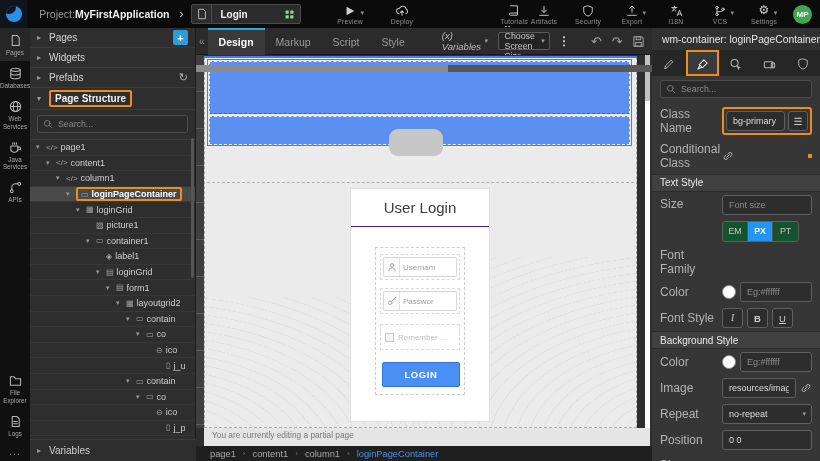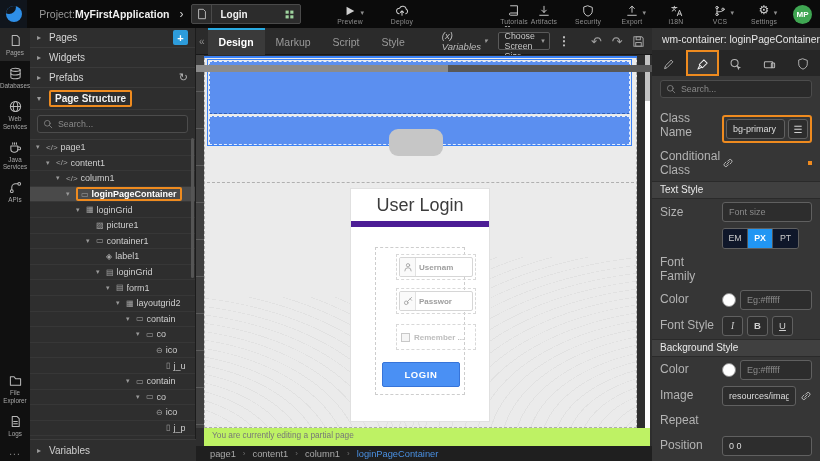--- a/index.html
+++ b/index.html
@@ -85,33 +85,33 @@
   .sel-line { position:absolute; left:8px; top:1px; width:433px; height:2px; background:#3b82f6; z-index:5; }
   .bluewrap { position:absolute; left:2px; top:1px; width:425px; height:87px; border:1px solid #3b82f6; }
   .bblock1 { position:absolute; left:1px; top:1px; right:1px; height:53px; background:#5b8ff0; border:1px dashed rgba(255,255,255,.85); border-bottom:1px dashed rgba(20,60,140,.6); }
   .bblock2 { position:absolute; left:1px; top:56px; right:1px; height:29px; background:#5b8ff0; border:1px dashed rgba(255,255,255,.85); }
   .pill { position:absolute; left:184px; top:71px; width:54px; height:27px; background:#c6c6c6; border-radius:9px; z-index:2; }
   .hdash { position:absolute; left:2px; right:2px; top:124px; border-top:1px dashed #b0b0b0; }
   .wave { position:absolute; pointer-events:none; }
   .w1 { left:-50px; bottom:-40px; width:270px; height:170px; background:repeating-radial-gradient(ellipse at left bottom, rgba(0,0,0,0) 0 12px, rgba(0,0,0,0.045) 12px 13px); }
   .w2 { right:-60px; bottom:-20px; width:320px; height:190px; background:repeating-radial-gradient(ellipse at right bottom, rgba(0,0,0,0) 0 12px, rgba(0,0,0,0.045) 12px 13px); }
   .logincard { position:absolute; left:146px; top:131px; width:138px; height:232px; background:#fff; box-shadow:0 0 0 1px #e0e0e0; z-index:3; }
-  .lc-head { height:38px; display:flex; align-items:center; justify-content:center; font-size:18px; color:#3c3c3c; border-bottom:6px solid #4c1d95; }
+  .lc-head { height:38px; display:flex; align-items:center; justify-content:center; font-size:15px; color:#3c3c3c; border-bottom:1px solid #4c1d95; }
   .formbox { position:absolute; left:24px; top:58px; width:90px; height:148px; border:1px dashed #cdcdcd; }
-  .frow { position:absolute; left:20px; width:80px; border:1px dashed #d8d8d8; padding:2px;font-weight:bold; }
+  .frow { position:absolute; left:4px; width:80px; border:1px dashed #d8d8d8; padding:2px; }
   .finput { height:20px; background:#fff; border:1px solid #d6d6d6; border-radius:2px; display:flex; align-items:center; overflow:hidden; }
   .ficon { width:16px; height:100%; background:#fafafa; border-right:1px solid #e2e2e2; display:flex; align-items:center; justify-content:center; color:#9a9a9a; }
   .ftext { flex:1; padding-left:3px; font-size:8px; color:#9e9e9e; white-space:nowrap; overflow:hidden; }
   .rememrow { height:20px; display:flex; align-items:center; gap:4px; padding-left:2px; }
   .cbox { width:9px; height:9px; border:1px solid #c8c8c8; background:#f5f5f5; }
   .rememtxt { font-size:8px; color:#bdbdbd; white-space:nowrap; overflow:hidden; }
   .loginbtn { position:absolute; left:6px; top:114px; width:78px; height:25px; background:#4a90f4; border:1px solid #3674d9; border-radius:2px; color:#fff; font-weight:bold; font-size:9.5px; letter-spacing:.6px; display:flex; align-items:center; justify-content:center; cursor:pointer; }
   .vscroll { position:absolute; left:449px; top:0; width:5px; height:373px; background:#fdfdfd; }
   .vthumb { position:absolute; left:0; top:0; width:5px; height:46px; background:#c2c2c2; }
-  .cfooter { position:absolute; left:8px; top:373px; width:446px; height:20px; background:#bef264; }
+  .cfooter { position:absolute; left:8px; top:373px; width:446px; height:20px; background:#e5e5e5; }
   .cfooter .note { position:absolute; left:8px; top:2px; font-size:8.3px; color:#777; }
   .hscroll { position:absolute; left:0; top:10px; width:456px; height:7px; background:#575757; }
   .hthumb { position:absolute; left:0; top:0; width:252px; height:7px; background:#8b8b8b; }
   .cbreadcrumb { height:15px; background:#1f1f1f; display:flex; align-items:center; padding-left:14px; gap:7px; flex:none; font-size:9.3px; }
   .bc { color:#a9a9a9; cursor:pointer; }
   .bc.active { color:#4a90e2; }
   .bcsep { color:#6f6f6f; font-size:8px; }
 
   
   .rightpanel { position:absolute; left:652px; top:28px; width:168px; height:433px; background:#363636; overflow:hidden; }
@@ -119,27 +119,27 @@
   .rp-tabs { height:26px; background:#262626; display:flex; }
   .rp-tab { flex:1; display:flex; align-items:center; justify-content:center; color:#b5b5b5; border-top:2px solid transparent; cursor:pointer; position:relative; }
   .rp-tab.active { background:#3a3a3a; border-top:2px solid #29aae1; color:#f0f0f0; }
   .rp-tab.orange { outline:2px solid #ef8b1f; outline-offset:-2px; }
   .rp-search { padding:4px 8px 6px; }
   .prow { display:flex; align-items:center; padding:3px 8px; min-height:24px; }
   .plabel { width:62px; flex:none; font-size:12px; color:#b3b3b3; line-height:1.2; }
   .pctrl { flex:1; display:flex; align-items:center; gap:4px; }
   .rinput { width:100%; height:20px; background:#2d2d2d; border:1px solid #606060; border-radius:3px; color:#ddd; font-size:9px; padding:0 6px; font-family:"Liberation Sans", sans-serif; outline:none; }
   .rinput::placeholder { color:#8a8a8a; }
-  .cn-orange { display:flex; align-items:center; gap:3px; border:2px solid #ef8b1f; border-radius:3px; padding:2px; flex:1;margin-top:8px; }
+  .cn-orange { display:flex; align-items:center; gap:3px; border:2px solid #ef8b1f; border-radius:3px; padding:2px; flex:1; }
   .listbtn { width:20px; height:20px; flex:none; background:#2d2d2d; border:1px solid #606060; border-radius:3px; color:#cfcfcf; display:flex; align-items:center; justify-content:center; cursor:pointer; }
   .linkic { color:#bdbdbd; cursor:pointer; }
   .odot { margin-left:auto; width:4px; height:4px; background:#ef8b1f; }
   .sechead { height:18px; background:#404040; border-top:1px solid #2a2a2a; border-bottom:1px solid #2a2a2a; display:flex; align-items:center; padding-left:8px; font-size:10px; color:#eaeaea; }
   .units { display:flex; border:1px solid #606060; border-radius:3px; overflow:hidden; }
-  .unit { width:25px; height:19px; display:flex; align-items:center; justify-content:center; background:#0f172a; color:#c9c9c9; font-size:8.8px; border-right:1px solid #555; cursor:pointer; }
+  .unit { width:25px; height:19px; display:flex; align-items:center; justify-content:center; background:#14532d; color:#c9c9c9; font-size:8.8px; border-right:1px solid #555; cursor:pointer; }
   .unit:last-child { border-right:none; }
   .unit.active { background:#2196f3; color:#fff; font-weight:bold; }
   .swatch { width:14px; height:14px; border-radius:50%; background:#fff; border:1px solid #8a8a8a; flex:none; cursor:pointer; }
   .fsbtn { width:21px; height:20px; background:#2d2d2d; border:1px solid #606060; border-radius:3px; color:#cfcfcf; display:flex; align-items:center; justify-content:center; font-size:9.5px; cursor:pointer; }
   .fsbtn.i { font-style:italic; font-family:"Liberation Serif", serif; }
   .fsbtn.b { font-weight:bold; }
   .fsbtn.u { text-decoration:underline; }
   .rselect { position:relative; width:100%; height:20px; background:#2d2d2d; border:1px solid #606060; border-radius:3px; color:#ddd; font-size:9px; display:flex; align-items:center; padding:0 14px 0 6px; cursor:pointer; }
   .rselect .scaret { position:absolute; right:5px; font-size:7px; color:#9a9a9a; }
 </style>
@@ -670,20 +670,26 @@
           <svg class="icn" width="12" height="12" viewBox="0 0 14 14">
               <path d="M5.5 8.5l3-3"></path>
               <path d="M4.5 6 3 7.5a2.1 2.1 0 0 0 3 3L7.5 9"></path>
               <path d="M9.5 8 11 6.5a2.1 2.1 0 0 0-3-3L6.5 5"></path>
             </svg>
         </span>
       </div>
     </div>
     <div class="prow">
       <span class="plabel">Repeat</span>
+      <div class="pctrl">
+        <div class="rselect">
+          <span>no-repeat</span>
+          <span class="scaret">▾</span>
+        </div>
+      </div>
     </div>
     <div class="prow">
       <span class="plabel">Position</span>
       <div class="pctrl">
           <input class="rinput" value="0 0" style="">
         </div>
     </div>
     <div class="prow">
       <span class="plabel">Size</span>
     </div>

